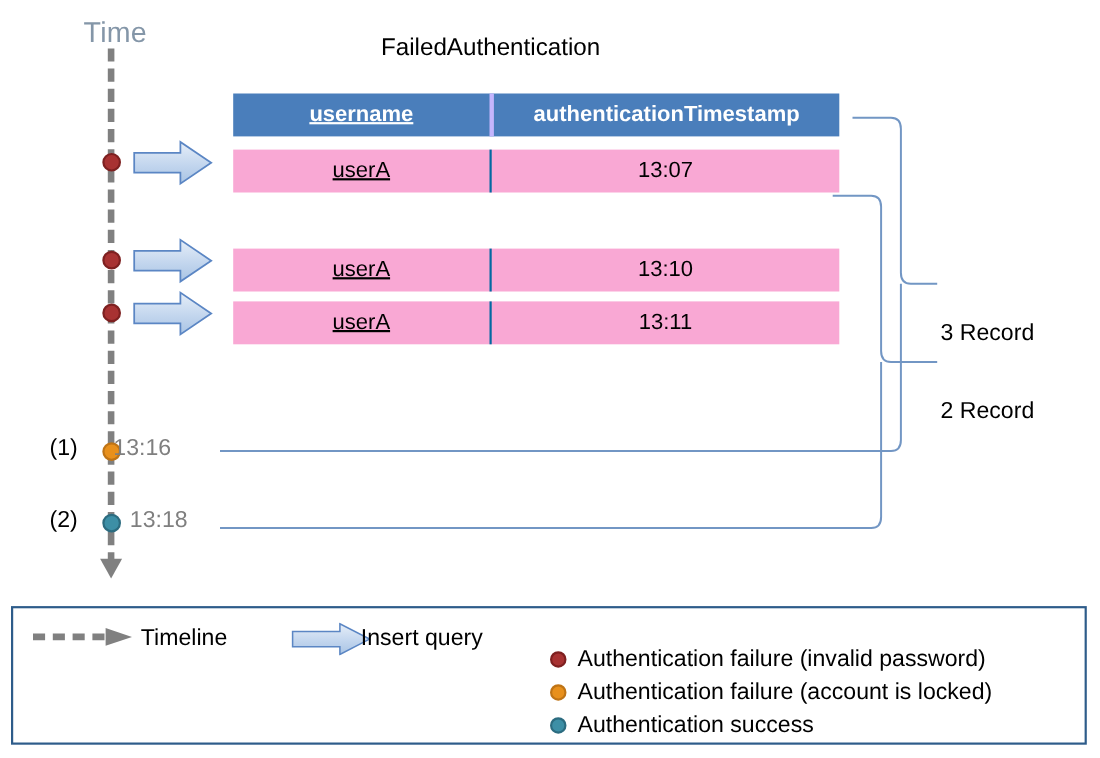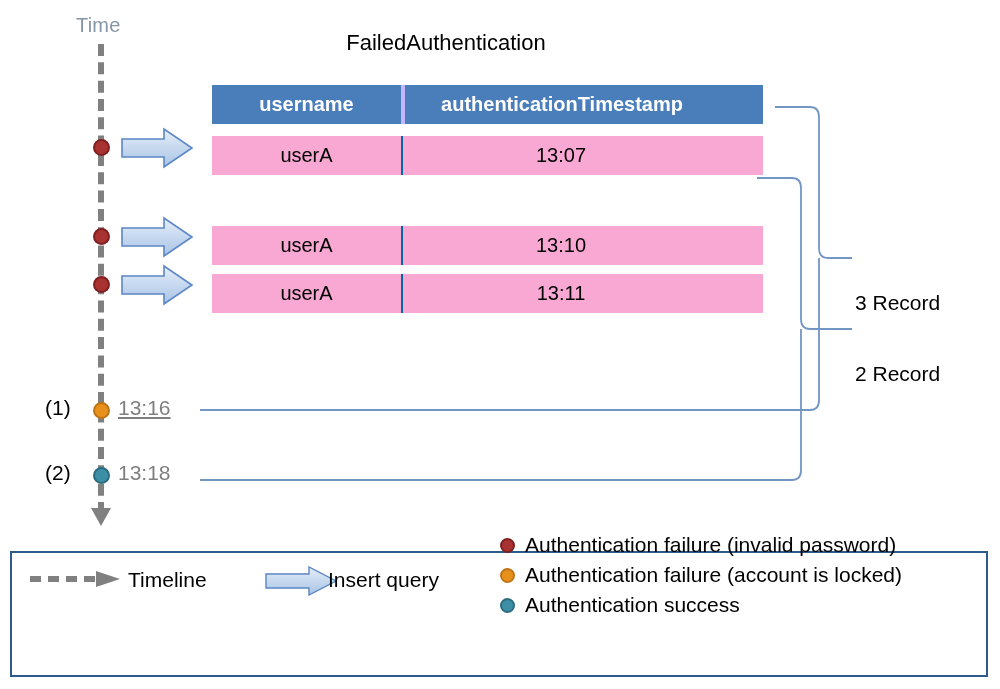--- a/index.html
+++ b/index.html
@@ -2,21 +2,21 @@
 <html><head>
 <meta charset="utf-8">
 <style>
   html,body{margin:0;padding:0;background:#ffffff;}
   body{width:1000px;height:689px;position:relative;overflow:hidden;
        font-family:"Liberation Sans","DejaVu Sans",sans-serif;}
 
   .abs{position:absolute;}
 
   
-  #time-label{left:76px;top:14px;font-size:20px;color:#8496A8;letter-spacing:.2px;}
+  #time-label{left:76px;top:14px;font-size:26px;color:#8496A8;letter-spacing:.2px;}
 
   
   #timeline-axis{left:96px;top:44px;width:10px;height:492px;}
   #timeline-dash{position:absolute;left:2px;top:0;width:0;height:470px;
       border-left:6px dashed #808080;}
   #timeline-arrowhead{position:absolute;left:-5px;top:464px;width:0;height:0;
       border-left:10px solid transparent;border-right:10px solid transparent;
       border-top:18px solid #808080;}
 
   
@@ -35,21 +35,21 @@
 
   
   #table-title{left:0;top:30px;width:892px;text-align:center;font-size:22px;color:#000;}
   #fa-table{left:212px;top:85px;width:551px;}
   .trow{display:flex;width:551px;box-sizing:border-box;}
   .thead{height:39px;background:#4A7EBB;}
   .thead .cell{color:#ffffff;font-weight:bold;font-size:20px;}
   .tbody{height:39px;background:#f9a8d4;}
   .tbody .cell{color:#000;font-size:20px;}
   .cell{display:flex;align-items:center;justify-content:center;box-sizing:border-box;}
-  .c-user{width:189px;}
+  .c-user{width:233px;text-decoration:underline;}
   .c-ts{width:318px;border-left:2px solid #0369a1;}
   .thead .c-ts{border-left:4px solid #c4b5fd;}
   .row-spacer{height:12px;}
   .row-gap{height:39px;}
 
   
   #connectors{left:0;top:0;width:1000px;height:689px;pointer-events:none;}
 
   
   .record-label{font-size:21px;color:#000;margin-top:45px;}
@@ -58,42 +58,42 @@
 
   
   #legend-box{left:10px;top:551px;width:978px;height:126px;
       border:2px solid #2E5C8A;box-sizing:border-box;background:#fff;}
   #legend-dash{left:28px;top:570px;width:95px;height:18px;}
   .legend-text{font-size:21px;color:#000;}
   #legend-timeline-label{left:128px;top:568px;}
   #legend-insert-arrow{left:264px;top:566px;width:74px;height:30px;}
   #legend-insert-label{left:328px;top:568px;}
   .legend-row{display:flex;align-items:center;gap:10px;}
-  #legend-status{left:500px;top:530px;}
+  #legend-status{left:500px;top:584px;}
   #legend-status .legend-row{height:30px;}
   #legend-status .tdot{width:15px;height:15px;flex:0 0 auto;}
 </style>
 </head>
 <body>
 
 <div class="abs" id="time-label">Time</div>
 
 <div class="abs" id="timeline-axis">
   <div id="timeline-dash"></div>
   <div id="timeline-arrowhead"></div>
 </div>
 
 <div class="abs tdot dot-red" style="left:93px;top:139px;"></div>
 <div class="abs tdot dot-red" style="left:93px;top:228px;"></div>
 <div class="abs tdot dot-red" style="left:93px;top:276px;"></div>
 <div class="abs tdot dot-orange" style="left:93px;top:402px;"></div>
 <div class="abs tdot dot-teal" style="left:93px;top:467px;"></div>
 
 <div class="abs marker-num" style="left:45px;top:396px;">(1)</div>
-<div class="abs marker-time" style="left:118px;top:396px;text-decoration:underline;">13:16</div>
+<div class="abs marker-time" style="left:103px;top:396px;">13:16</div>
 
 <div class="abs marker-num" style="left:45px;top:461px;">(2)</div>
 <div class="abs marker-time" style="left:118px;top:461px;">13:18</div>
 
 <div class="abs insert-arrow" style="left:120px;top:127px;">
   <svg viewBox="0 0 74 42" preserveAspectRatio="none">
     <defs>
       <linearGradient id="arrGrad" x1="0" y1="0" x2="0" y2="1">
         <stop offset="0%" stop-color="#E6EEF8"></stop>
         <stop offset="55%" stop-color="#C3D6EE"></stop>

